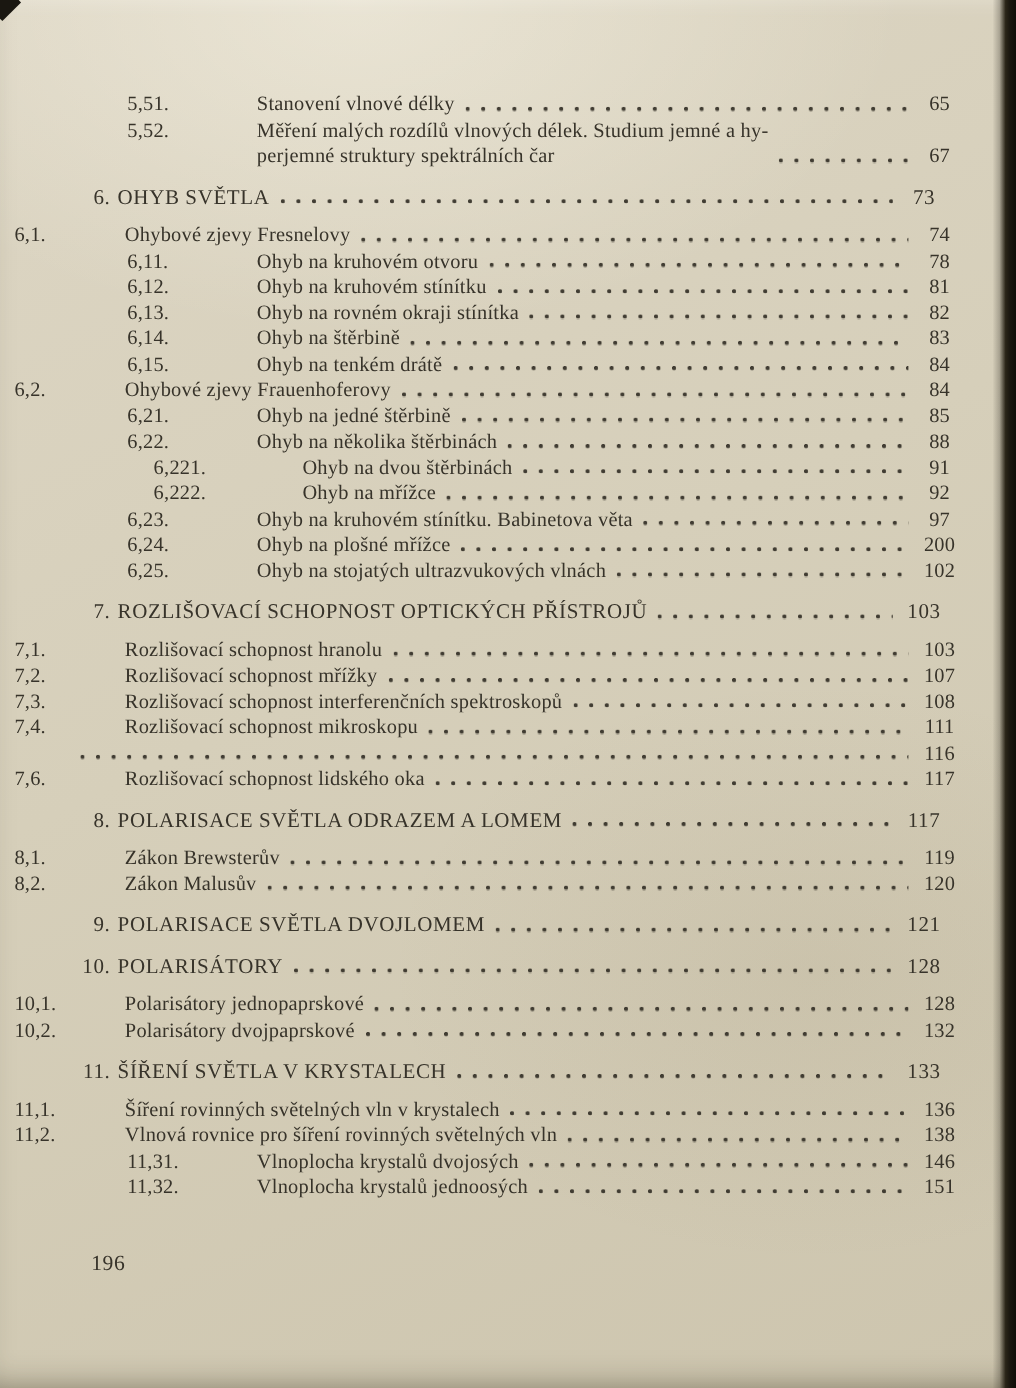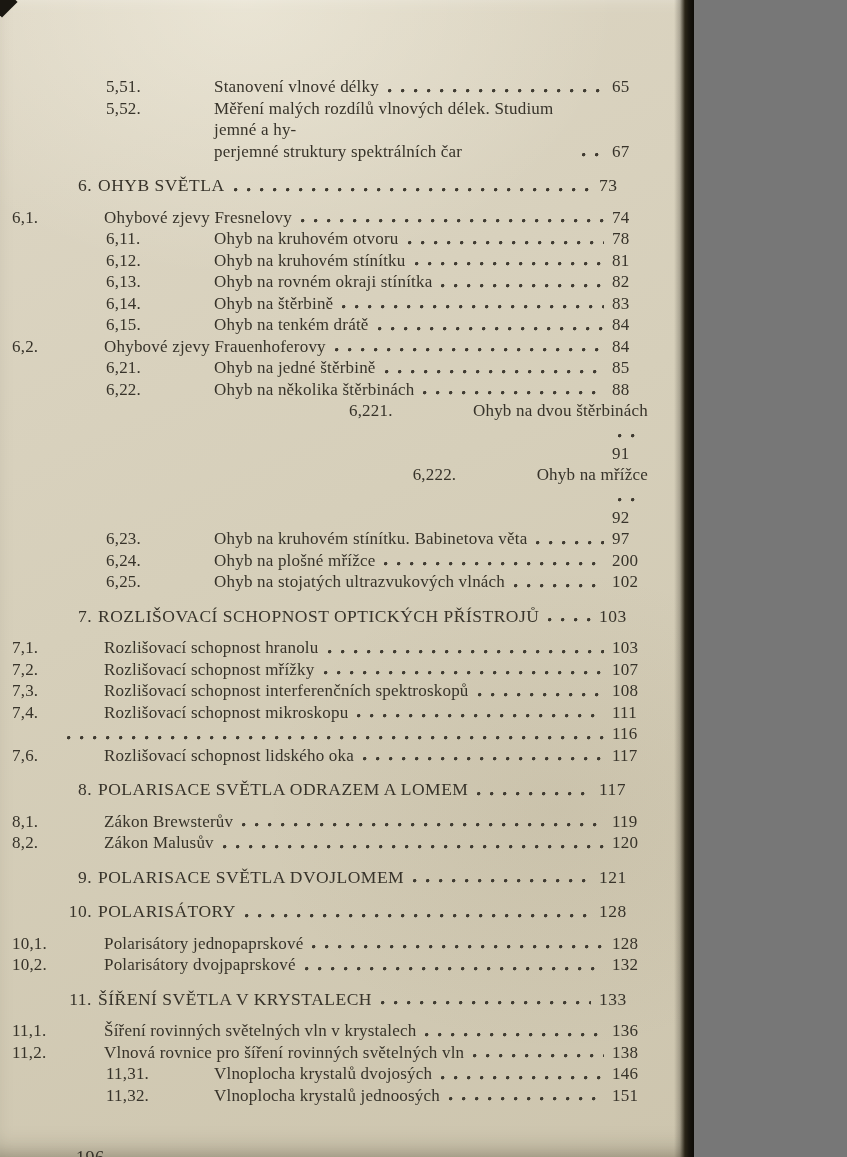--- a/index.html
+++ b/index.html
@@ -3,21 +3,21 @@
 <meta charset="utf-8">
 <style>
   * { margin:0; padding:0; box-sizing:border-box; }
   html, body { width:847px; height:1157px; }
   body {
     font-family: "Liberation Serif", "DejaVu Serif", serif;
     background:#777;
   }
   .page {
     position:relative;
-    width:694px; height:1157px;
+    width:847px; height:1157px;
     overflow:hidden;
     color: var(--ink, #37332a);
     background:
       radial-gradient(90% 40% at 35% 0%, rgba(255,252,240,0.40), rgba(255,252,240,0) 60%),
       radial-gradient(60% 30% at 80% 70%, rgba(120,105,70,0.08), rgba(120,105,70,0) 70%),
       linear-gradient(155deg, #ddd6c4 0%, var(--paper, #d6cfba) 45%, #cdc5ae 100%);
     box-shadow:
       inset 0 -18px 28px -20px rgba(45,38,20,0.55),
       inset 0 12px 20px -16px rgba(255,255,250,0.45);
   }
@@ -44,33 +44,33 @@
   .num { display:inline-block; }
   .l1 { padding-left:53px;  margin:13px 13px 10px; font-size:17.5px; letter-spacing:0.5px; }
   .l1 .txt { padding-left:32px; text-indent:-32px; }
   .l1 .num { min-width:26px; text-align:right; margin-right:6px; }
   .l2 { padding-left:58px; }
   .l2 .txt { padding-left:46px; text-indent:-46px; }
   .l2 .num { min-width:40px; margin-right:6px; }
   .l3 { padding-left:160px; }
   .l3 .txt { padding-left:54px; text-indent:-54px; }
   .l3 .num { min-width:48px; margin-right:6px; }
-  .l4 { padding-left:190px;flex-direction:column; }
+  .l4 { padding-left:190px; }
   .l4 .txt { padding-left:62px; text-indent:-62px; }
   .l4 .num { min-width:56px; margin-right:6px; }
   .dots {
     flex:1 1 auto; min-width:22px; height:21px;
     margin:0 8px 0 9px;
     background-image: radial-gradient(circle at 1.7px 1.7px,
       rgba(52,48,39,0.92) 1.5px, rgba(52,48,39,0) 2px);
     background-size:13px 4px;
     background-repeat:repeat-x;
     background-position:0 calc(100% - 5px);
   }
-  .pg { min-width:36px; text-align:left; white-space:nowrap; }
+  .pg { min-width:36px; text-align:center; white-space:nowrap; }
   .footer {
     padding-left:76px; margin-top:42px;
     font-size:18px; letter-spacing:0.5px;
   }
 </style>
 </head>
 <body>
 
 <div class="page">
   <div class="toc">

